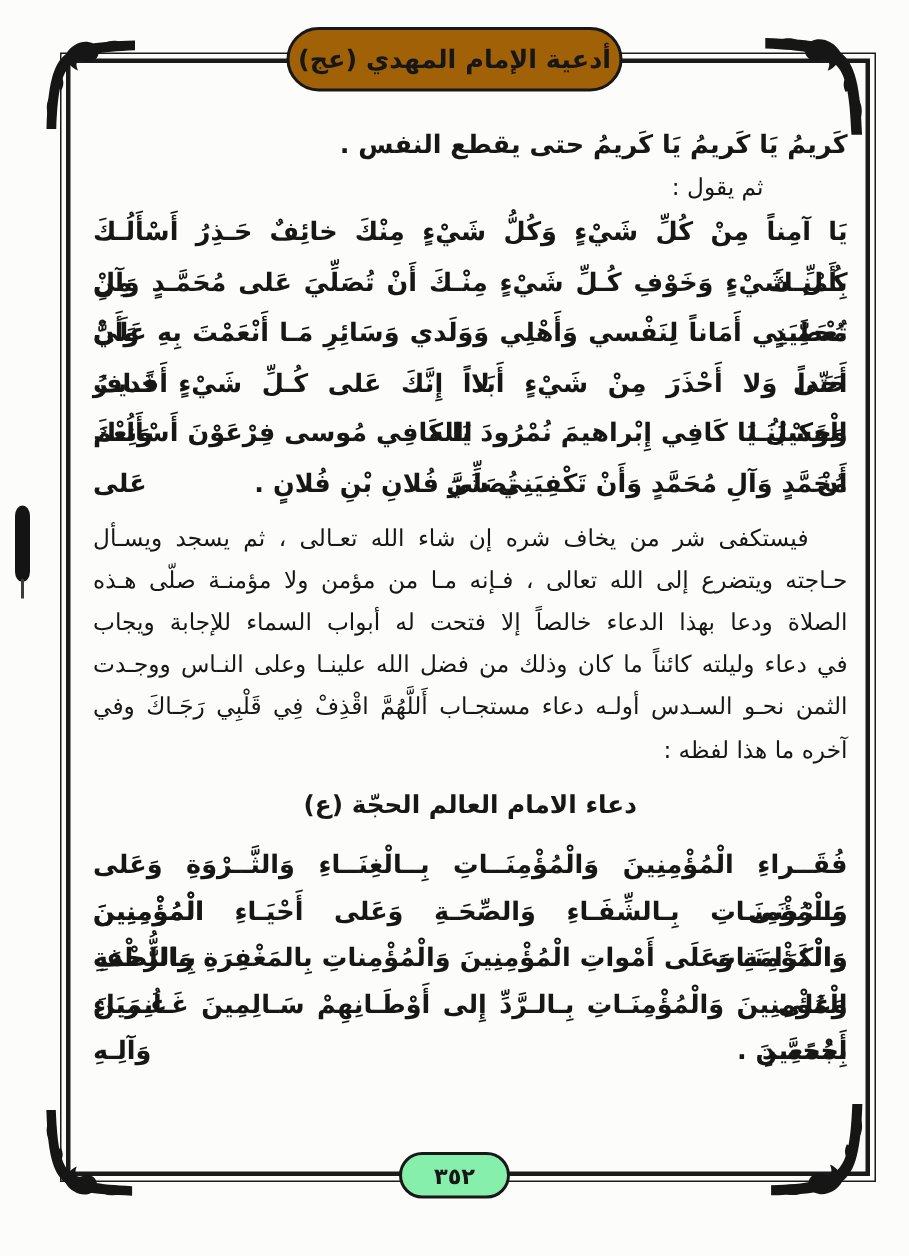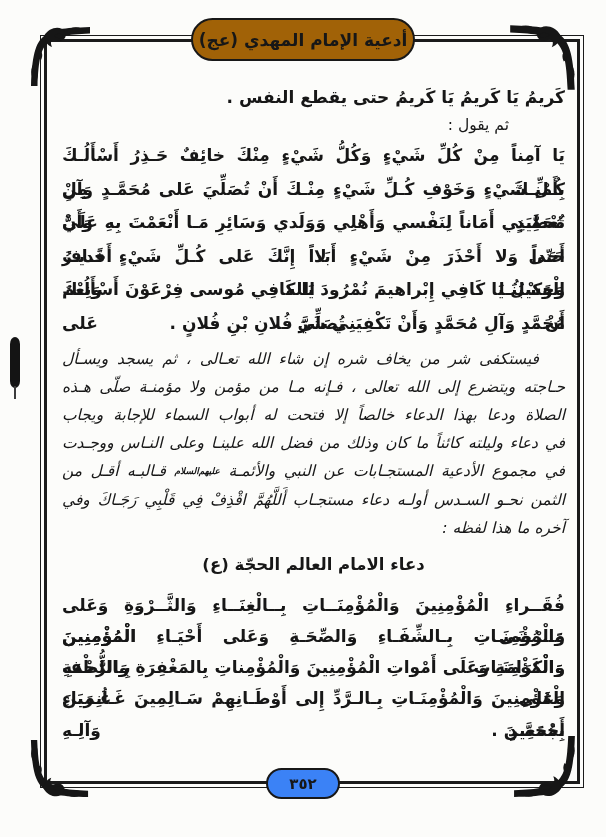--- a/index.html
+++ b/index.html
@@ -32,21 +32,21 @@
     z-index:4;
     display:flex; align-items:center; justify-content:center;
     font-size:17px; font-weight:bold;
     letter-spacing:0;
   }
   .pagenum-pill {
     position:absolute;
     top:768px; left:50%;
     transform:translateX(-50%);
     width:74px; height:31px;
-    background:#3b82f6;
+    background:#86efac;
     border:2px solid #181818;
     border-radius:16px;
     z-index:4;
     display:flex; align-items:center; justify-content:center;
     font-size:15px; font-weight:bold;
   }
   .text-area {
     position:absolute;
     left:62px; top:82px;
     width:503px;
@@ -142,26 +142,25 @@
 
   <div class="p1">
     <div class="line prayer jl">يَا آمِناً مِنْ كُلِّ شَيْءٍ وَكُلُّ شَيْءٍ مِنْكَ خائِفٌ حَـذِرُ أَسْأَلُـكَ بِأَمْنِـكَ مِنْ</div>
     <div class="line prayer jl">كُـلِّ شَيْءٍ وَخَوْفِ كُـلِّ شَيْءٍ مِنْـكَ أَنْ تُصَلِّيَ عَلى مُحَمَّـدٍ وَآلِ مُحَمَّـدٍ وَأَنْ</div>
     <div class="line prayer jl">تُعْطِيَنِي أَمَاناً لِنَفْسي وَأَهْلِي وَوَلَدي وَسَائِرِ مَـا أَنْعَمْتَ بِهِ عَلَيَّ حَتّى لا أَخَـافَ</div>
     <div class="line prayer jl">أَحَداً وَلا أَحْذَرَ مِنْ شَيْءٍ أَبَداً إِنَّكَ عَلى كُـلِّ شَيْءٍ قَديـرُ وَحَسْبُنَـا الله وَنِعْمَ</div>
     <div class="line prayer jl">الْوَكيلُ يَا كَافِي إِبْراهيمَ نُمْرُودَ يَا كَافِي مُوسى فِرْعَوْنَ أَسْأَلُـكَ أَنْ تُصَلِّيَ عَلى</div>
     <div class="line prayer rl">مُحَمَّدٍ وَآلِ مُحَمَّدٍ وَأَنْ تَكْفِيَنِي شَرَّ فُلانِ بْنِ فُلانٍ .</div>
   </div>
 
-  <div class="comm" style="margin-top:4px;font-style:italic;">
+  <div class="comm" style="margin-top:4px;">
     <div class="line plain jl" style="padding-right:26px;">فيستكفى شر من يخاف شره إن شاء الله تعـالى ، ثم يسجد ويسـأل</div>
     <div class="line plain jl">حـاجته ويتضرع إلى الله تعالى ، فـإنه مـا من مؤمن ولا مؤمنـة صلّى هـذه</div>
     <div class="line plain jl">الصلاة ودعا بهذا الدعاء خالصاً إلا فتحت له أبواب السماء للإجابة ويجاب</div>
     <div class="line plain jl">في دعاء وليلته كائناً ما كان وذلك من فضل الله علينـا وعلى النـاس ووجـدت</div>
-    <div class="line plain jl"><span>في مجموع الأدعية المستجـابات عن النبي والأئمـة</span> <span class="honorific">عليهم‌السلام</span> <span>قـالبـه أقـل من</span></div>
     <div class="line plain jl">الثمن نحـو السـدس أولـه دعاء مستجـاب أَللَّهُمَّ اقْذِفْ فِي قَلْبِي رَجَـاكَ وفي</div>
     <div class="line plain rl">آخره ما هذا لفظه :</div>
   </div>
 
   <div class="section-heading">دعاء الامام العالم الحجّة (ع)</div>
 
   <div class="p2" style="margin-top:2px;">
     <div class="line prayer jl">فُقَــراءِ الْمُؤْمِنِينَ وَالْمُؤْمِنَــاتِ بِــالْغِنَــاءِ وَالثَّــرْوَةِ وَعَلى مَــرْضَى الْمُؤْمِنِينَ</div>
     <div class="line prayer jl">وَالْمُؤْمِنَـاتِ بِـالشِّفَـاءِ وَالصِّحَـةِ وَعَلى أَحْيَـاءِ الْمُؤْمِنِينَ وَالْمُؤْمِنَـاتِ بِـاللُّطْفِ</div>
     <div class="line prayer jl">وَالْكَرَامَةِ وَعَلَى أَمْواتِ الْمُؤْمِنِينَ وَالْمُؤْمِناتِ بِالمَغْفِرَةِ وَالرَّحْمَةِ وَعَلى غُـرَبَاءِ</div>

